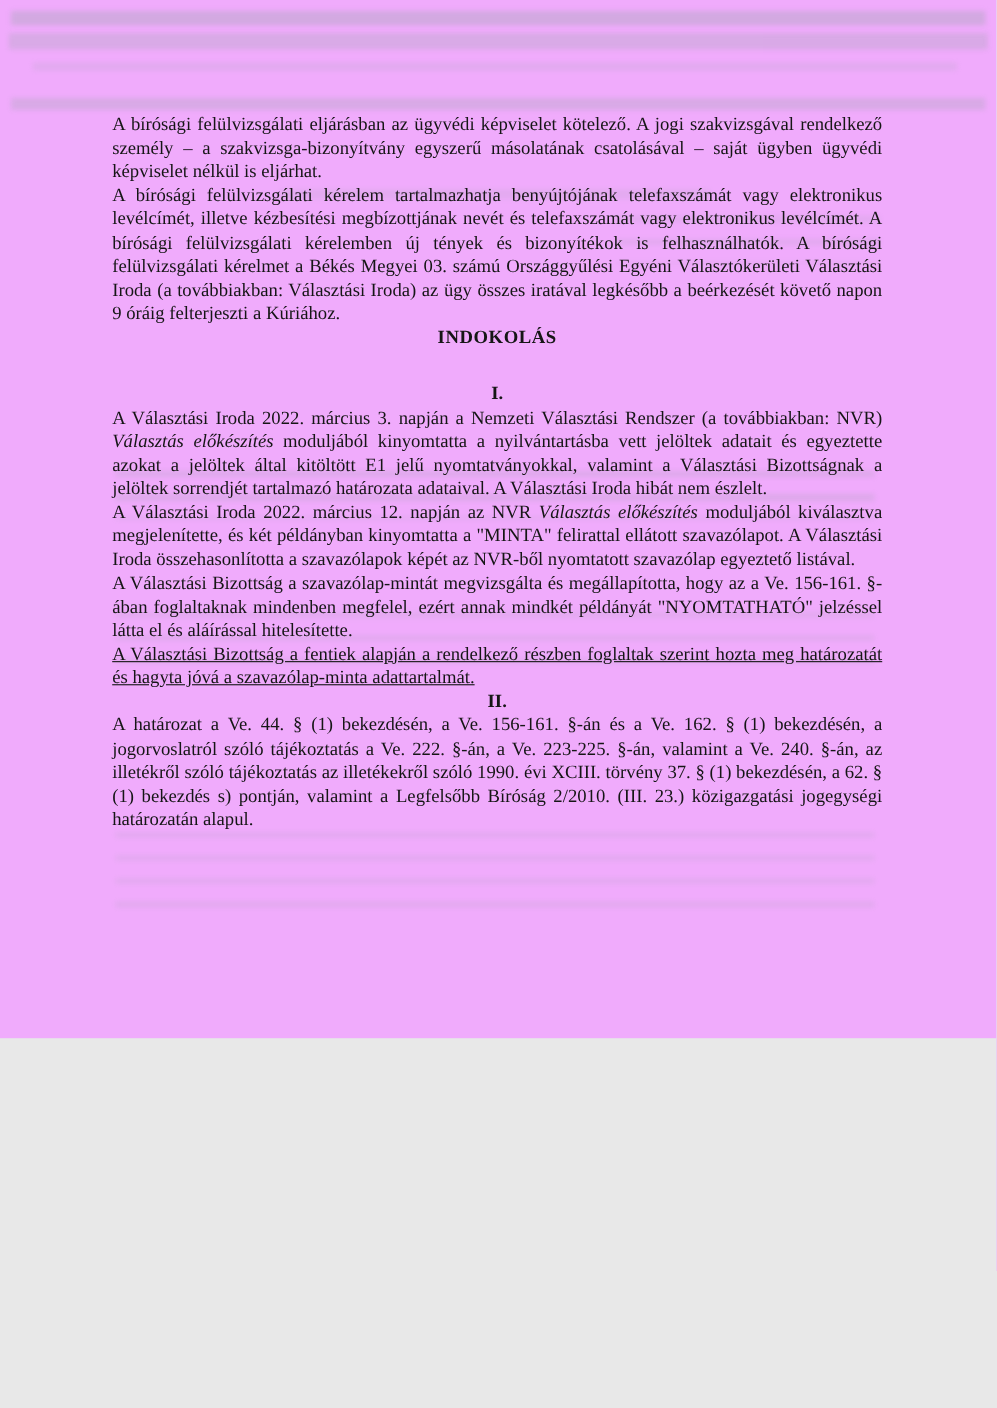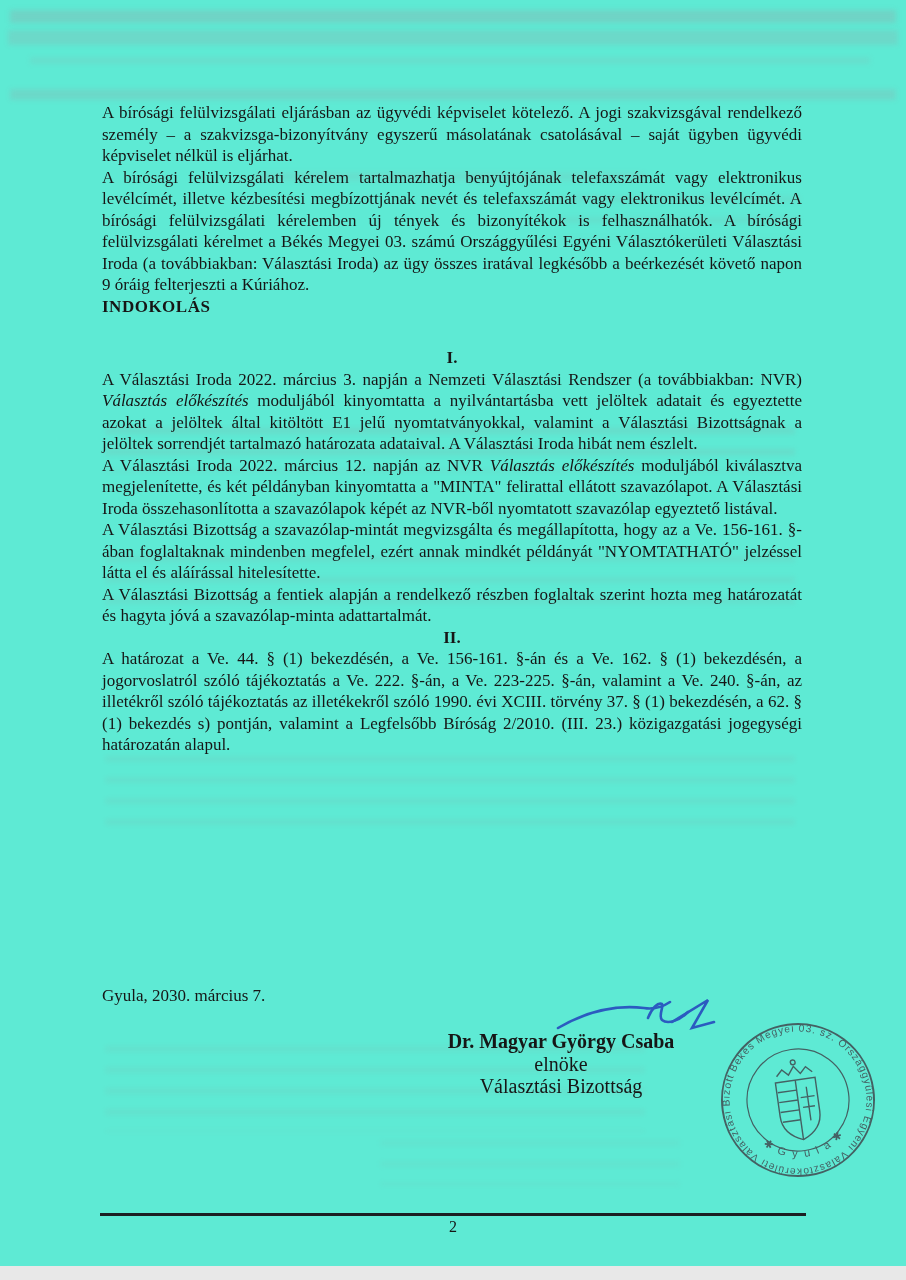--- a/index.html
+++ b/index.html
@@ -1,20 +1,20 @@
 <!DOCTYPE html>
 <html><head>
 <meta charset="utf-8">
 <style>
   html,body{margin:0;padding:0;background:#e8e8e8;}
   .page{
     position:relative;
-    width:906px;height:1266px;
+    width:906px;height:944px;
     margin:0 auto;
-    background:#5eead4;
+    background:#f0abfc;
     overflow:hidden;
     font-family:"Liberation Serif", serif;
     color:#161616;
   }
   
   .ghost{
     position:absolute;
     filter:blur(2.5px);
     pointer-events:none;
   }
@@ -32,31 +32,31 @@
   }
   .content p{
     margin:0;
     text-align:justify;
     text-justify:inter-word;
   }
   .mb-lg{margin-bottom:26px;}
   .mb-md{margin-bottom:17px;}
   .mb-sec{margin-bottom:22px;}
   .heading{
-    text-align:left;
+    text-align:center;
     font-weight:bold;
     margin:0 0 30px 0;
     letter-spacing:.5px;
   }
   .section-label{
     text-align:center;
     font-weight:bold;
     margin:0;
   }
-  .mt-par{margin-top:19px;}
+  .mt-par{margin-top:19px;text-decoration:underline;}
 
   .date-line{
     position:absolute;
     left:102px; top:986px;
     font-size:17px;
   }
 
   .sig-block{
     position:absolute;
     left:386px; top:1030px; width:350px;

